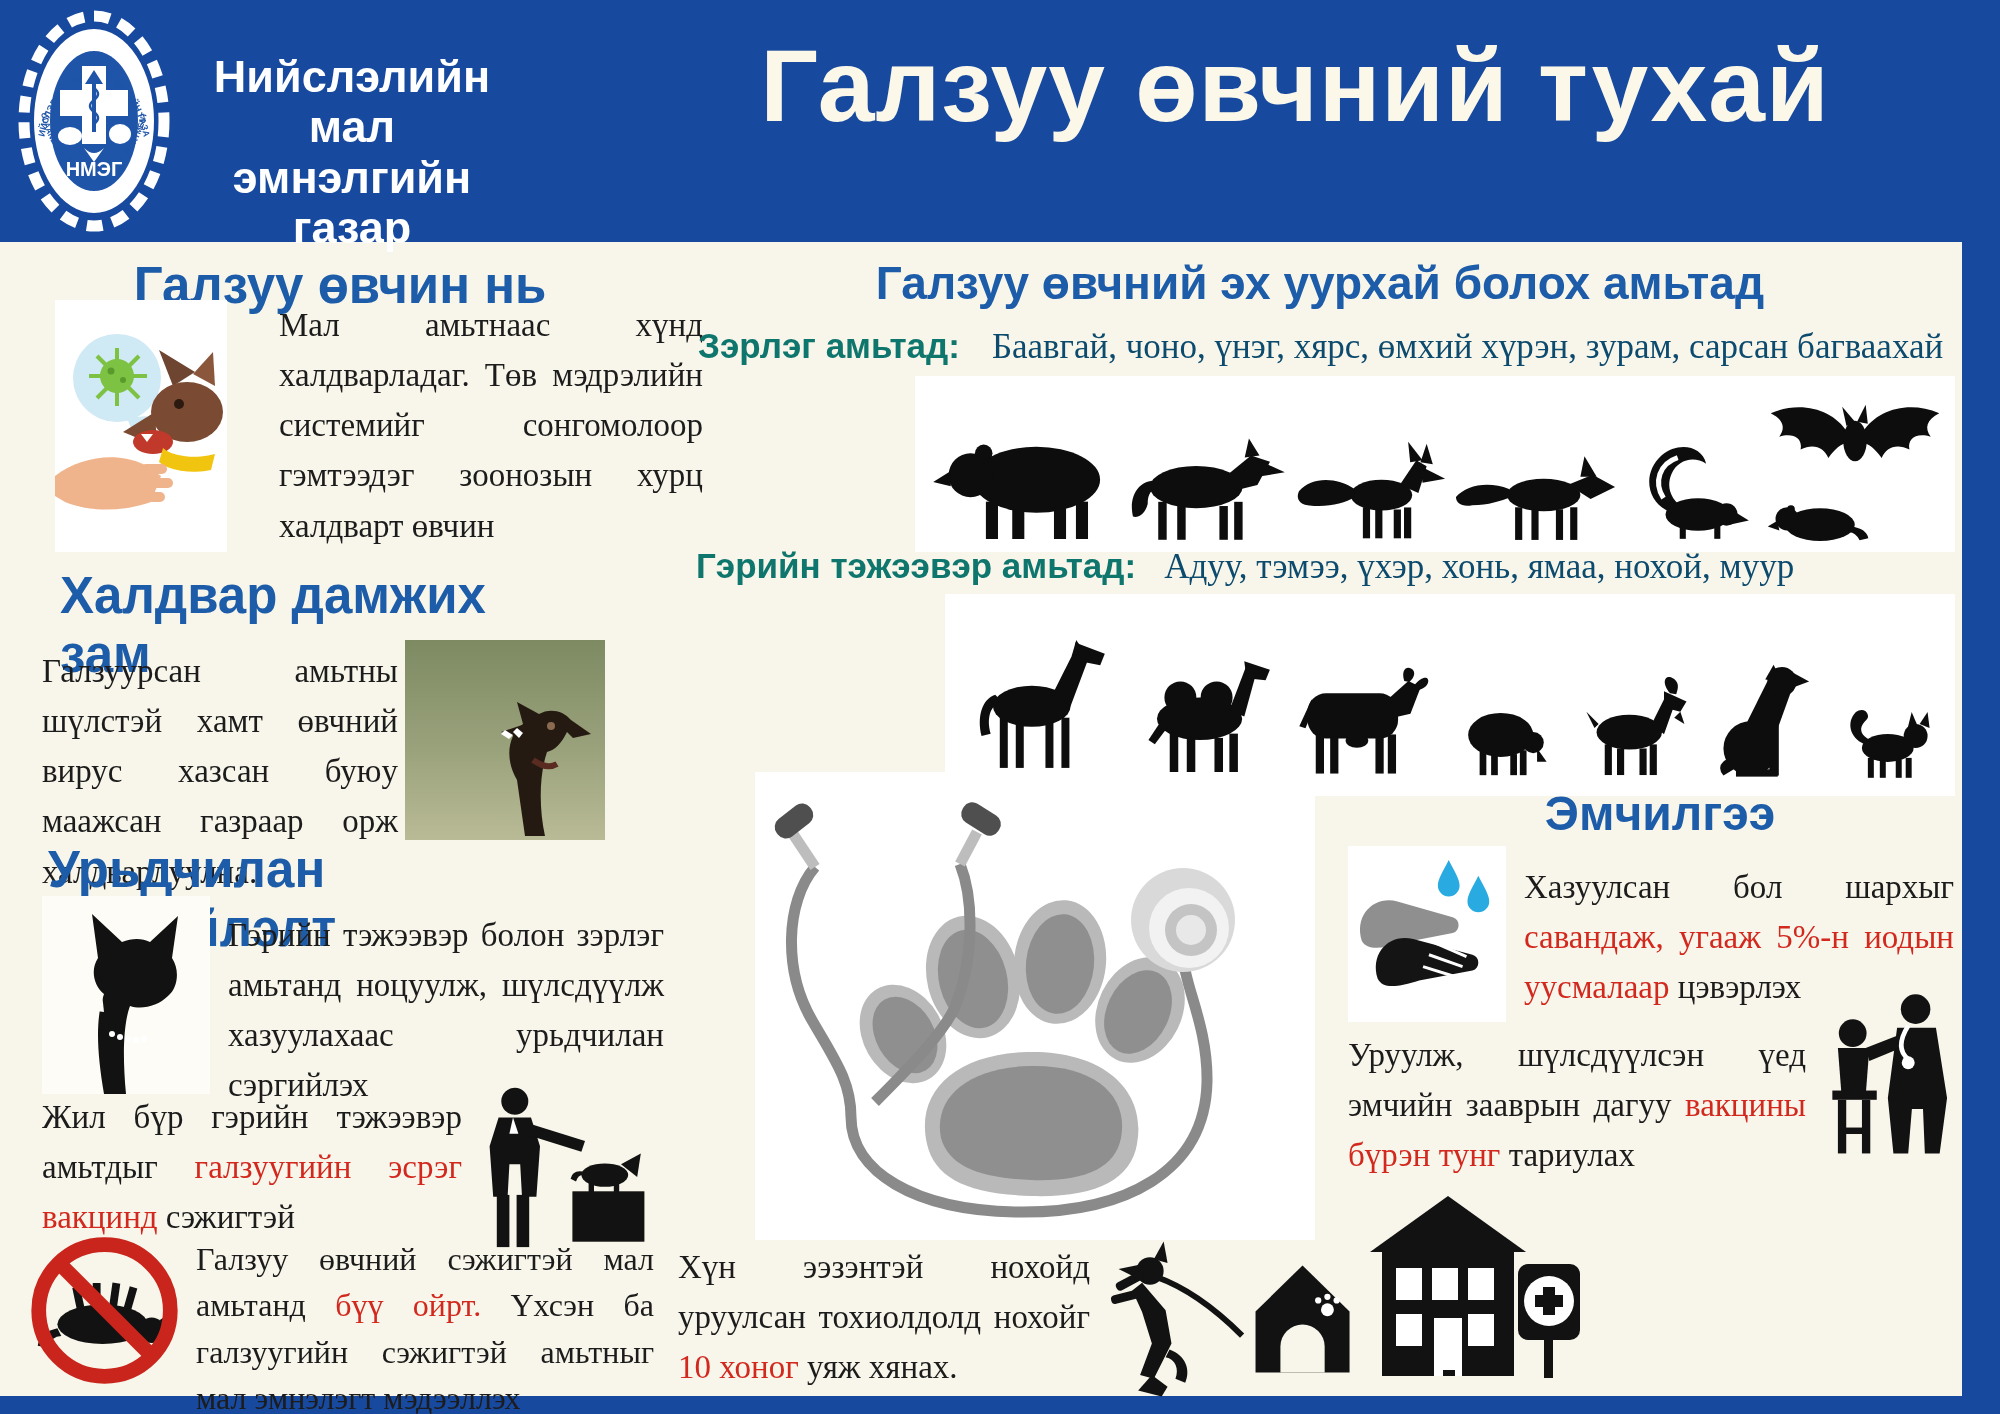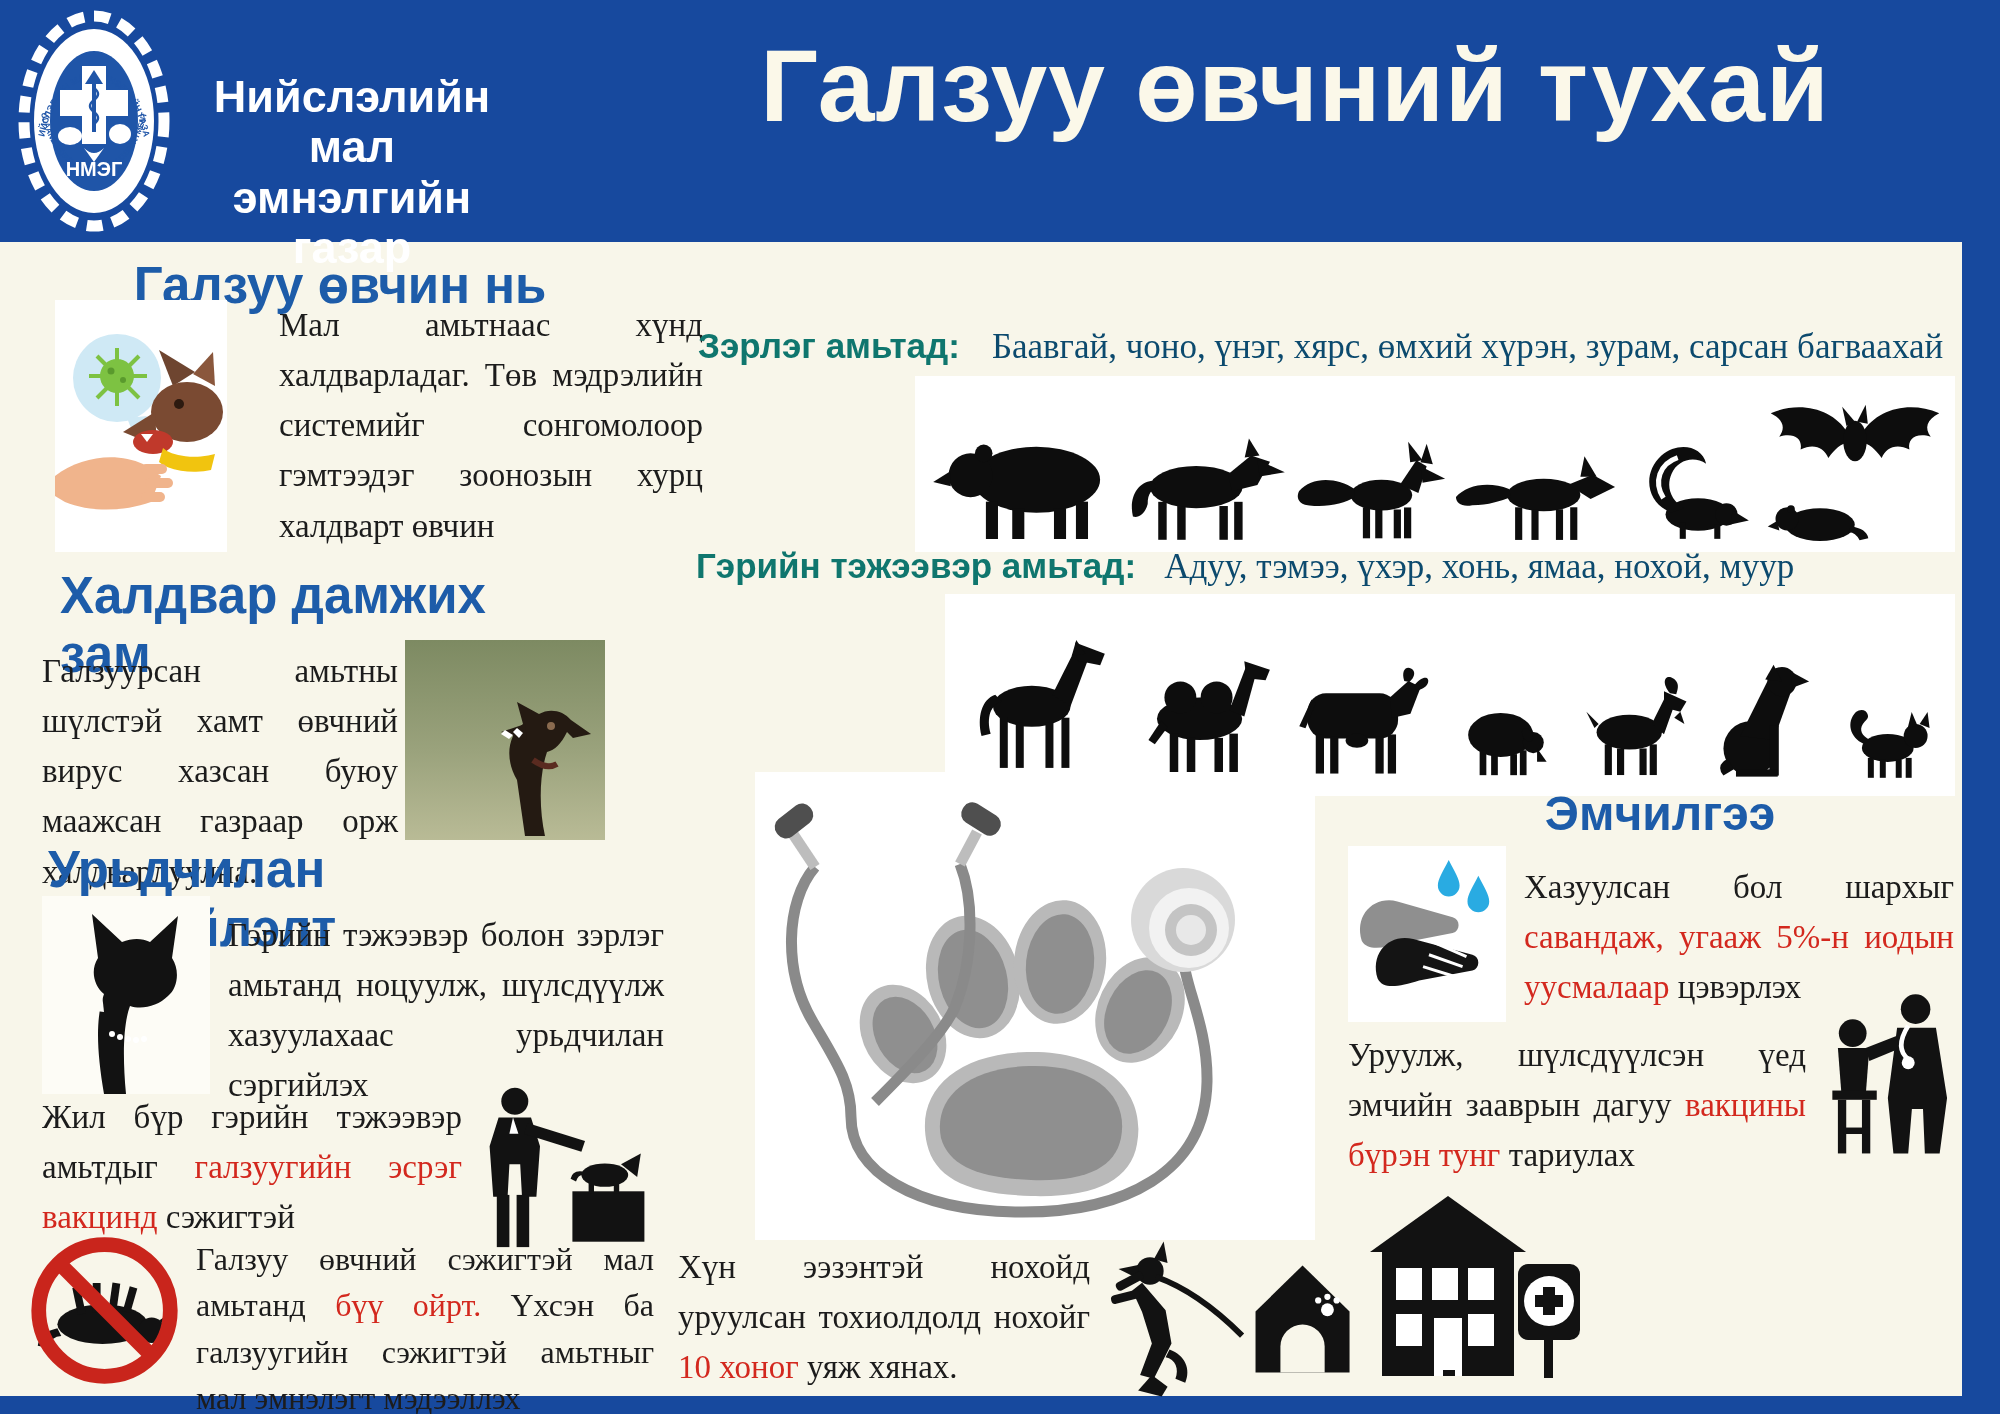--- a/index.html
+++ b/index.html
@@ -4,21 +4,21 @@
 <style>
   html,body{margin:0;padding:0;background:#e8e8e8;}
   .poster{position:relative;width:2000px;height:1414px;background:#f8f6ea;overflow:hidden;
           font-family:"Liberation Serif",serif;color:#1c1c1c;}
   .abs{position:absolute;}
   
   .header{left:0;top:0;width:2000px;height:242px;background:#17499e;}
   .right-border{right:0;top:0;width:38px;height:1414px;background:#17499e;}
   .bottom-border{left:0;bottom:0;width:2000px;height:18px;background:#17499e;}
   .org-name{left:182px;top:52px;width:340px;text-align:center;color:#ffffff;
-            font-family:"Liberation Sans",sans-serif;font-weight:bold;font-size:45px;line-height:1.12;margin-top:20px;}
+            font-family:"Liberation Sans",sans-serif;font-weight:bold;font-size:45px;line-height:1.12;}
   .poster-title{left:630px;top:28px;width:1330px;text-align:center;color:#fbf8e9;
             font-family:"Liberation Sans",sans-serif;font-weight:bold;font-size:102px;letter-spacing:1px;}
   
   .h-blue{font-family:"Liberation Sans",sans-serif;font-weight:bold;color:#1d5ca9;}
   
   .btxt{font-size:33px;line-height:1.52;text-align:justify;}
   .red{color:#d3281e;}
   .redlabel{color:#0f766e;font-family:"Liberation Sans",sans-serif;font-weight:bold;font-size:35px;margin-left:8px;}
   .listtxt{font-size:35px;color:#0c4a6e;}
   .imgbox{background:#ffffff;}
@@ -172,20 +172,21 @@
         <path d="M34 100 q-18 4 -20 18 l10 2 q4 -12 14 -12 z"></path>
       </g>
       <circle cx="82" cy="82" r="67" fill="none" stroke="#c9251c" stroke-width="15"></circle>
       <line x1="36" y1="34" x2="130" y2="128" stroke="#c9251c" stroke-width="15"></line>
     </svg>
   </div>
   <div class="abs btxt" style="left:196px;top:1236px;width:458px;font-size:32px;line-height:1.45;">
     <span>Галзуу өвчний сэжигтэй мал амьтанд </span><span class="red">бүү ойрт.</span><span> Үхсэн ба галзуугийн сэжигтэй амьтныг мал эмнэлэгт мэдээллэх</span>
   </div>
 
+  <div class="abs h-blue" style="left:680px;top:256px;width:1280px;font-size:46px;text-align:center;">Галзуу өвчний эх уурхай болох амьтад</div>
 
   <div class="abs" style="left:690px;top:326px;width:1265px;">
     <span class="redlabel">Зэрлэг амьтад:</span>
     <span class="listtxt" style="margin-left:28px;">Баавгай, чоно, үнэг, хярс, өмхий хүрэн, зурам, сарсан багваахай</span>
   </div>
 
   <div class="abs imgbox" style="left:915px;top:376px;width:1040px;height:176px;display:flex;align-items:flex-end;padding:0 10px;box-sizing:border-box;">
     <svg width="196" height="122" viewBox="0 0 170 110" style="margin:0 2px 8px 6px;">
       <g fill="#0d0d0d">
         <ellipse cx="96" cy="52" rx="58" ry="30"></ellipse>

